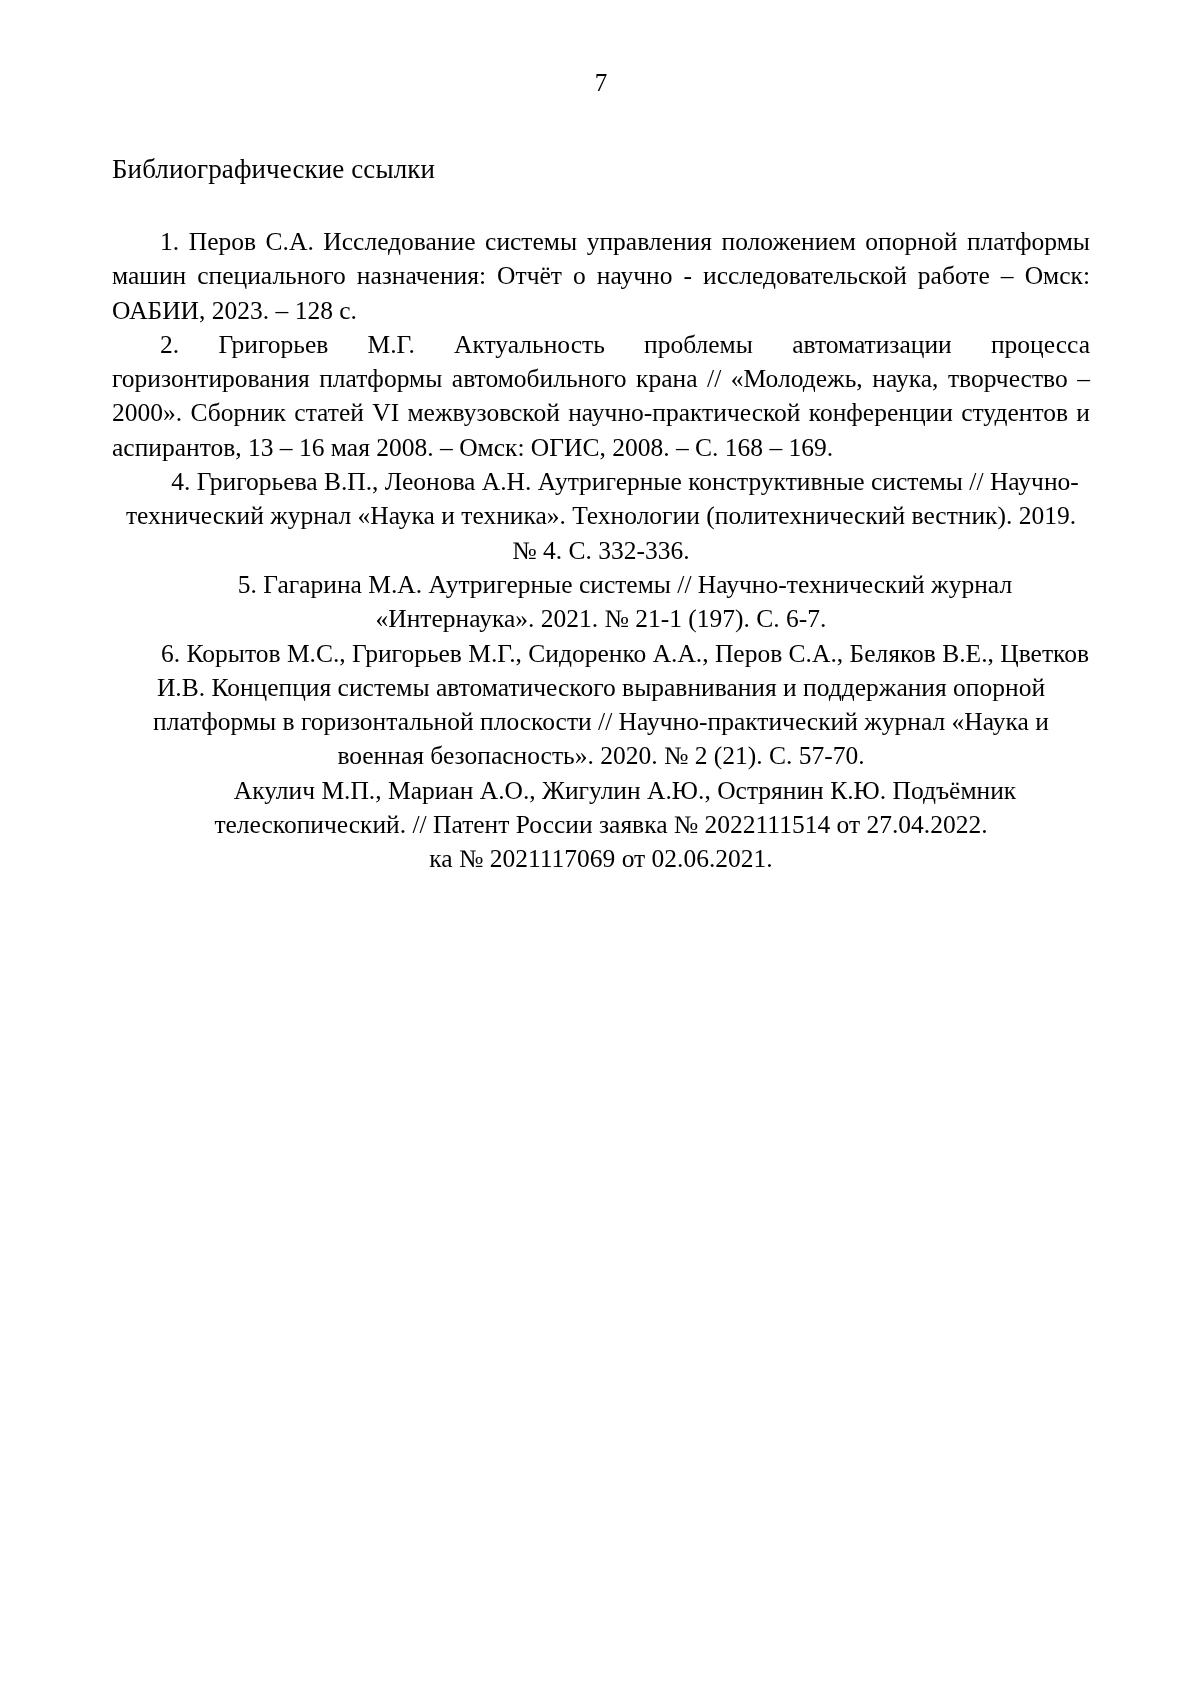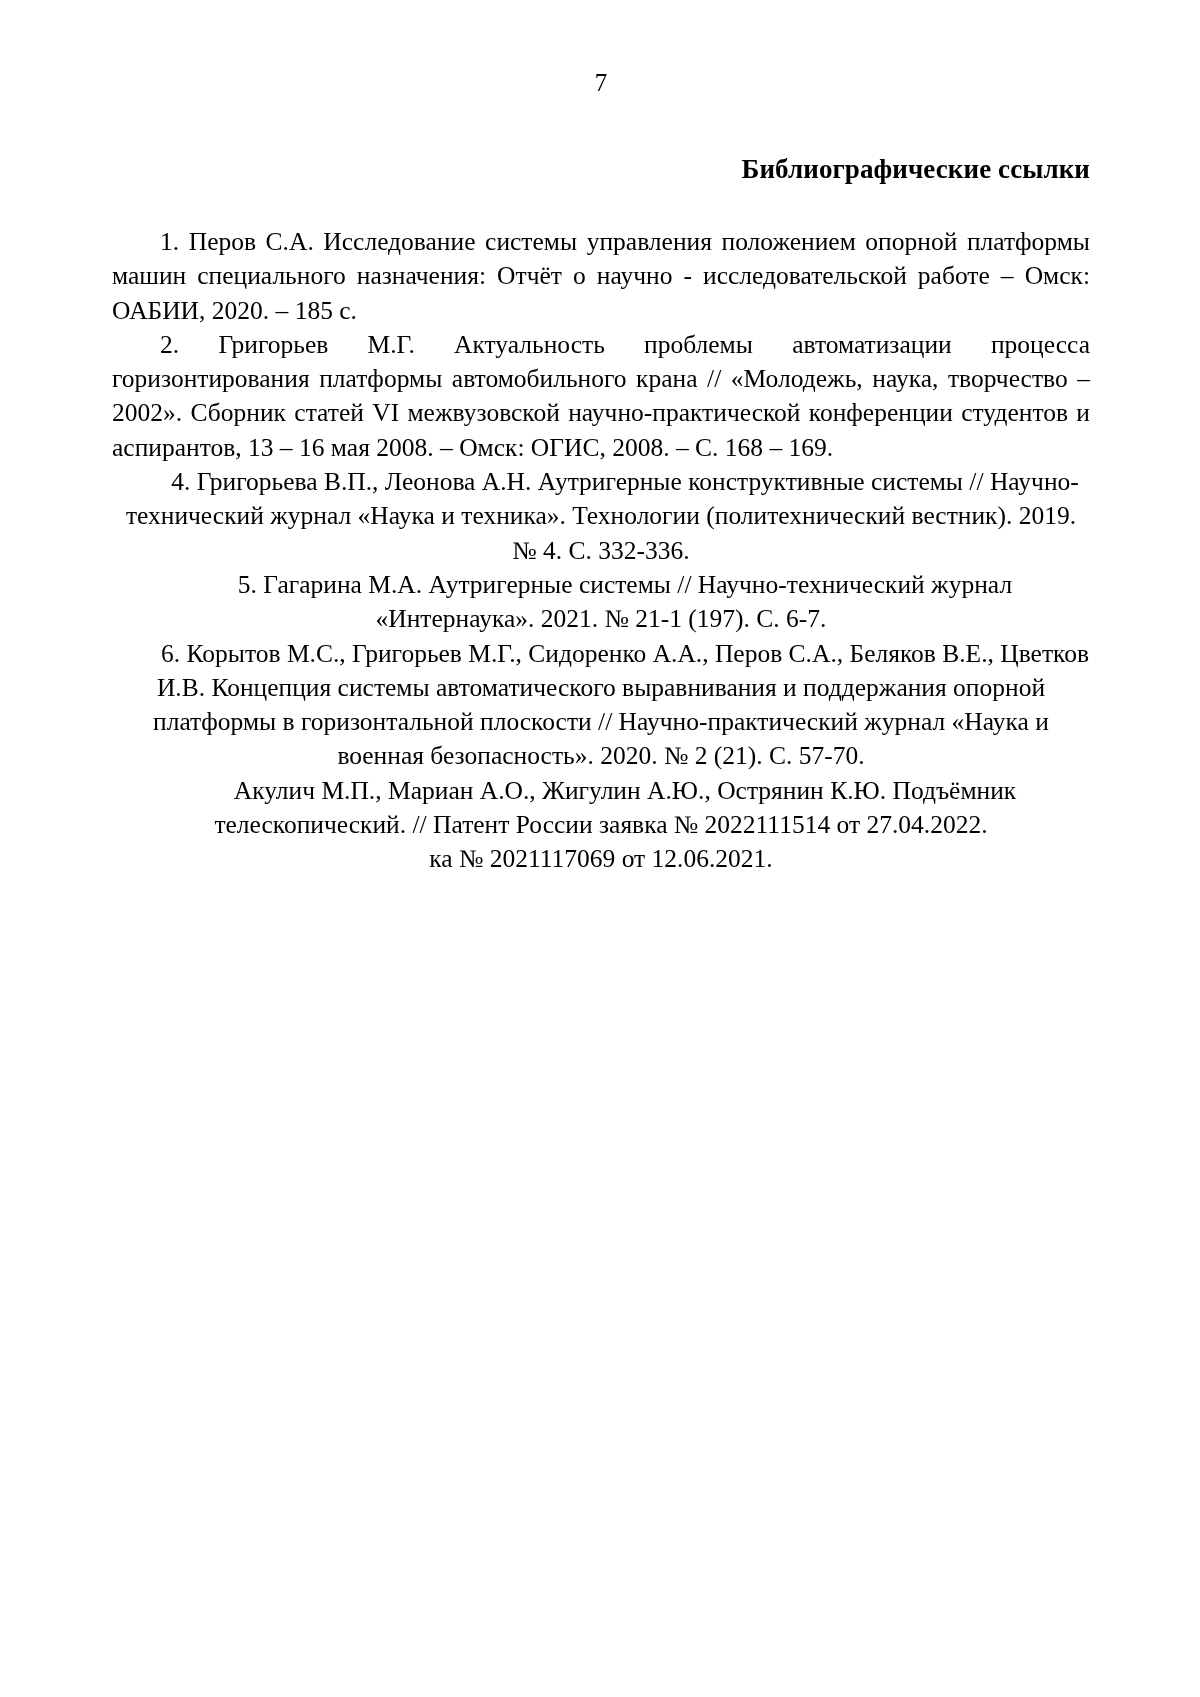--- a/index.html
+++ b/index.html
@@ -20,22 +20,22 @@
     padding: 60px 110px 60px 112px;
     position: relative;
   }
   .page-number {
     text-align: center;
     font-size: 25px;
     line-height: 1.2;
     margin: 8px 0 0 0;
   }
   .doc-title {
-    text-align: right;
-    font-weight: bold;
+    text-align: left;
+    font-weight: normal;
     font-size: 27px;
     margin: 56px 0 0 0;
     letter-spacing: 0.1px;
   }
   .refs {
     margin-top: 40px;
   }
   .ref {
     font-size: 25.5px;
     line-height: 1.345;
@@ -54,22 +54,22 @@
 </head>
 <body>
 
 <div class="page">
 
   <div class="page-number">7</div>
 
   <h1 class="doc-title">Библиографические ссылки</h1>
 
   <div class="refs">
-    <p class="ref">1. Перов С.А. Исследование системы управления положением опорной платформы машин специального назначения: Отчёт о научно - исследовательской работе – Омск: ОАБИИ, 2020. – 185 с.</p>
-    <p class="ref">2. Григорьев М.Г. Актуальность проблемы автоматизации процесса горизонтирования платформы автомобильного крана // «Молодежь, наука, творчество – 2002». Сборник статей VI межвузовской научно-практической конференции студентов и аспирантов, 13 – 16 мая 2008. – Омск: ОГИС, 2008. – С. 168 – 169.</p>
+    <p class="ref">1. Перов С.А. Исследование системы управления положением опорной платформы машин специального назначения: Отчёт о научно - исследовательской работе – Омск: ОАБИИ, 2023. – 128 с.</p>
+    <p class="ref">2. Григорьев М.Г. Актуальность проблемы автоматизации процесса горизонтирования платформы автомобильного крана // «Молодежь, наука, творчество – 2000». Сборник статей VI межвузовской научно-практической конференции студентов и аспирантов, 13 – 16 мая 2008. – Омск: ОГИС, 2008. – С. 168 – 169.</p>
     <p class="ref no-justify">4. Григорьева В.П., Леонова А.Н. Аутригерные конструктивные системы // Научно-технический журнал «Наука и техника». Технологии (политехнический вестник). 2019. № 4. С. 332-336.</p>
     <p class="ref no-justify">5. Гагарина М.А.  Аутригерные системы // Научно-технический журнал «Интернаука». 2021. № 21-1 (197). С. 6-7.</p>
     <p class="ref no-justify">6. Корытов М.С., Григорьев М.Г., Сидоренко А.А., Перов С.А., Беляков В.Е., Цветков И.В. Концепция системы автоматического выравнивания и поддержания опорной платформы в горизонтальной плоскости // Научно-практический журнал «Наука и военная безопасность». 2020. № 2 (21). С. 57-70.</p>
     <p class="ref no-justify">Акулич М.П., Мариан А.О., Жигулин А.Ю., Острянин К.Ю. Подъёмник телескопический. // Патент России заявка № 2022111514 от 27.04.2022.</p>
-    <p class="ref no-justify cont">ка № 2021117069 от 12.06.2021.</p>
+    <p class="ref no-justify cont">ка № 2021117069 от 02.06.2021.</p>
   </div>
 
 </div>
 
 </body></html>

